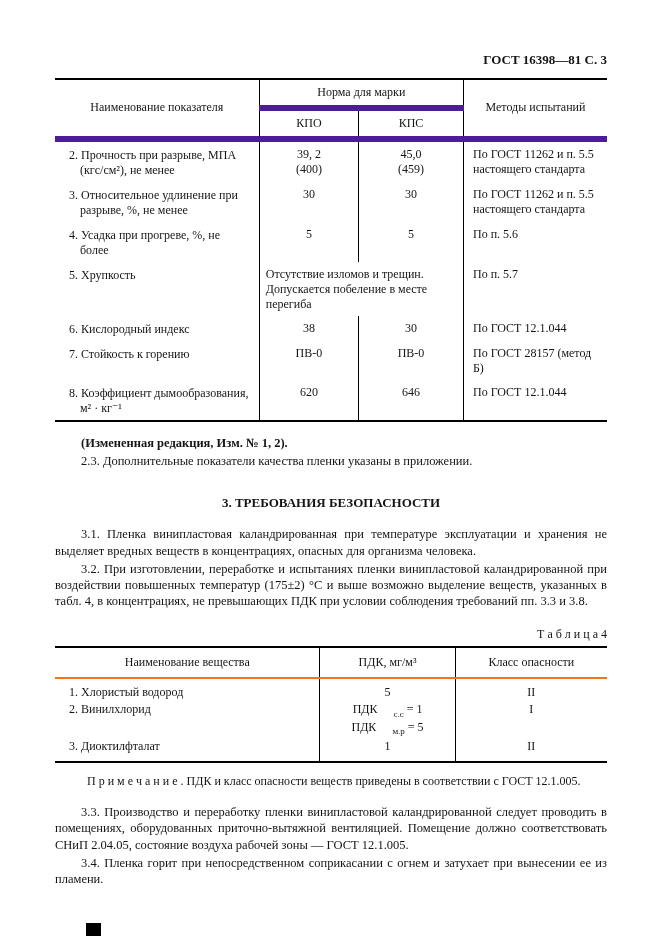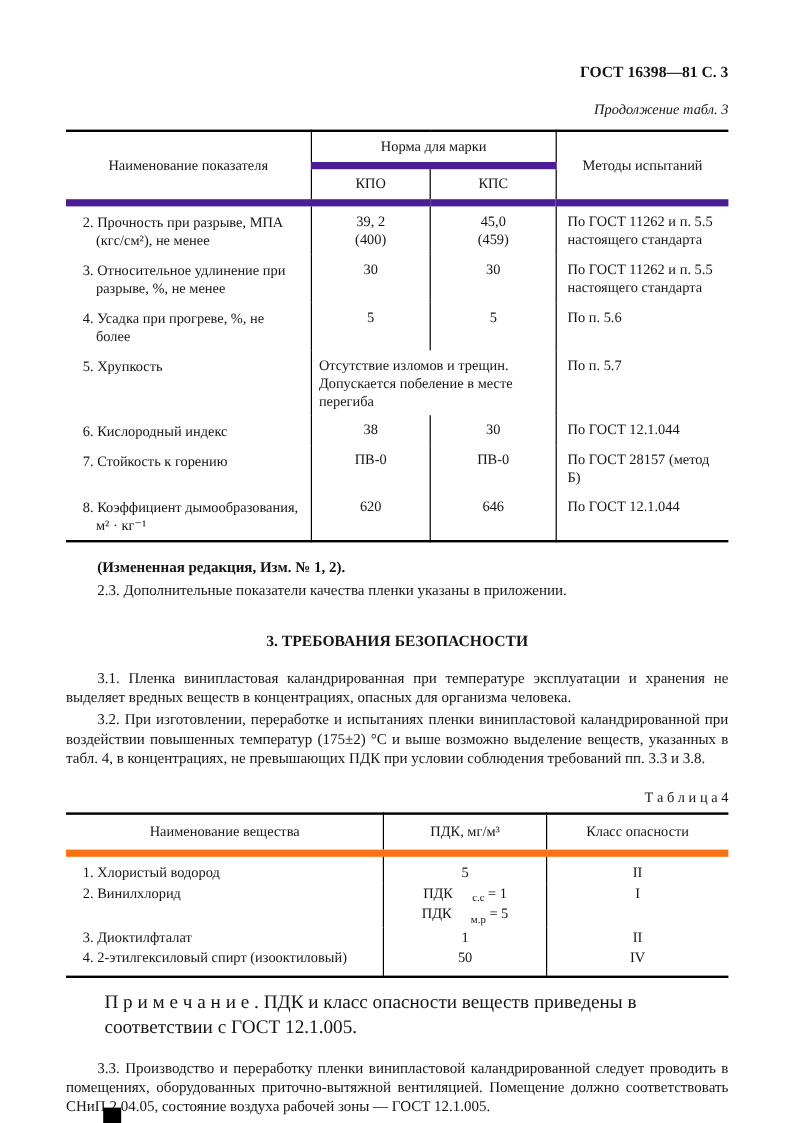--- a/index.html
+++ b/index.html
@@ -21,39 +21,38 @@
   .c-num { text-align: center; white-space: pre-line; }
   .t3 td.c-method { text-align: left; padding-left: 9px; padding-right: 4px; }
   .c-span { text-align: left; white-space: pre-line; margin-left: 44px; }
 
   .amendment { font-weight: bold; margin: 13px 0 0; text-indent: 26px; }
   .para { text-align: justify; text-indent: 26px; margin: 2px 0 0; }
   .sec-title { text-align: center; font-weight: bold; font-size: 13px; margin: 26px 0 14px; }
 
   .t4-caption { text-align: right; font-size: 12px; margin-top: 17px; }
   .t4 { margin-top: 4px; border-top: 2px solid #000; border-bottom: 2px solid #000; }
-  .t4 thead th { font-weight: normal; text-align: center; vertical-align: middle; border-bottom: 6px solid #f97316; padding: 7px 4px; }
+  .t4 thead th { font-weight: normal; text-align: center; vertical-align: middle; border-bottom: 2px solid #f97316; padding: 7px 4px; }
   .t4 td { vertical-align: top; padding: 1px 6px; }
   .t4 tbody tr:first-child td { padding-top: 6px; }
   .t4 tbody tr:last-child td { padding-bottom: 7px; }
   .t4 td.c4-name { padding-left: 14px; }
   .c4-center { text-align: center; }
   sub { font-size: 9px; padding-left: 16px; }
 
-  .note { font-size: 16px; margin-top: 11px; padding-left: 32px; }
+  .note { font-size: 12px; margin-top: 11px; padding-left: 32px; }
   .p-gap { margin-top: 14px; }
   .scan-mark { position: absolute; left: 86px; bottom: 0; width: 15px; height: 13px; background: #000; }
 </style>
 </head>
 <body>
 
 <div class="page">
 
   <div class="doc-header">ГОСТ 16398—81 С. 3</div>
-  <div class="continuation">Продолжение табл. 3</div>
 
   <table class="t3">
     <colgroup>
         <col style="width:37%">
         <col style="width:18%">
         <col style="width:19%">
         <col style="width:26%">
       </colgroup>
     <thead>
       <tr>
@@ -149,25 +148,20 @@
           <div><span>ПДК</span><sub>с.с</sub><span> = 1</span></div>
           <div><span>ПДК</span><sub>м.р</sub><span> = 5</span></div>
         </td>
         <td class="vline c4-center">I</td>
       </tr>
       <tr>
         <td class="c4-name">3. Диоктилфталат</td>
         <td class="vline c4-center">1</td>
         <td class="vline c4-center">II</td>
       </tr>
-      <tr>
-        <td class="c4-name">4. 2-этилгексиловый спирт (изооктиловый)</td>
-        <td class="vline c4-center">50</td>
-        <td class="vline c4-center">IV</td>
-      </tr>
     </tbody>
   </table>
 
   <div class="note"><span>П р и м е ч а н и е .</span><span> ПДК и класс опасности веществ приведены в соответствии с ГОСТ 12.1.005.</span></div>
 
   <p class="para p-gap">3.3. Производство и переработку пленки винипластовой каландрированной следует проводить в помещениях, оборудованных приточно-вытяжной вентиляцией. Помещение должно соответствовать СНиП 2.04.05, состояние воздуха рабочей зоны — ГОСТ 12.1.005.</p>
   <p class="para">3.4. Пленка горит при непосредственном соприкасании с огнем и затухает при вынесении ее из пламени.</p>
 
   <div class="scan-mark"></div>
 </div>

